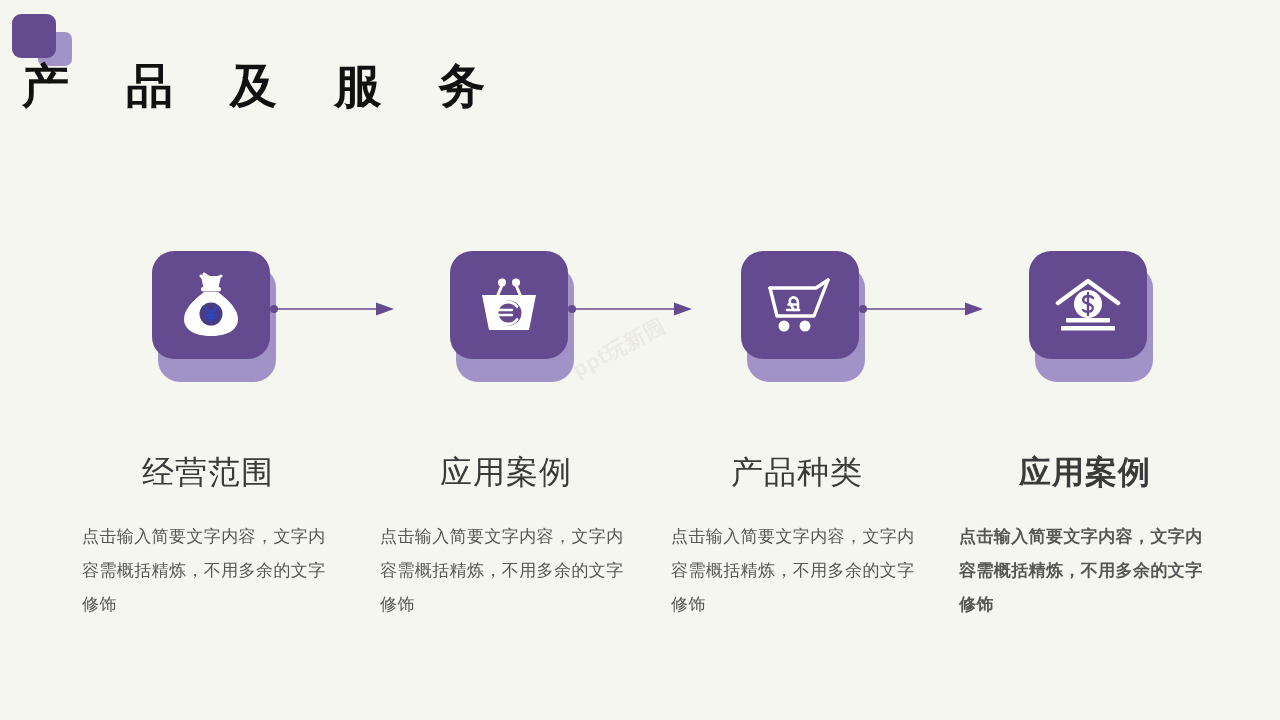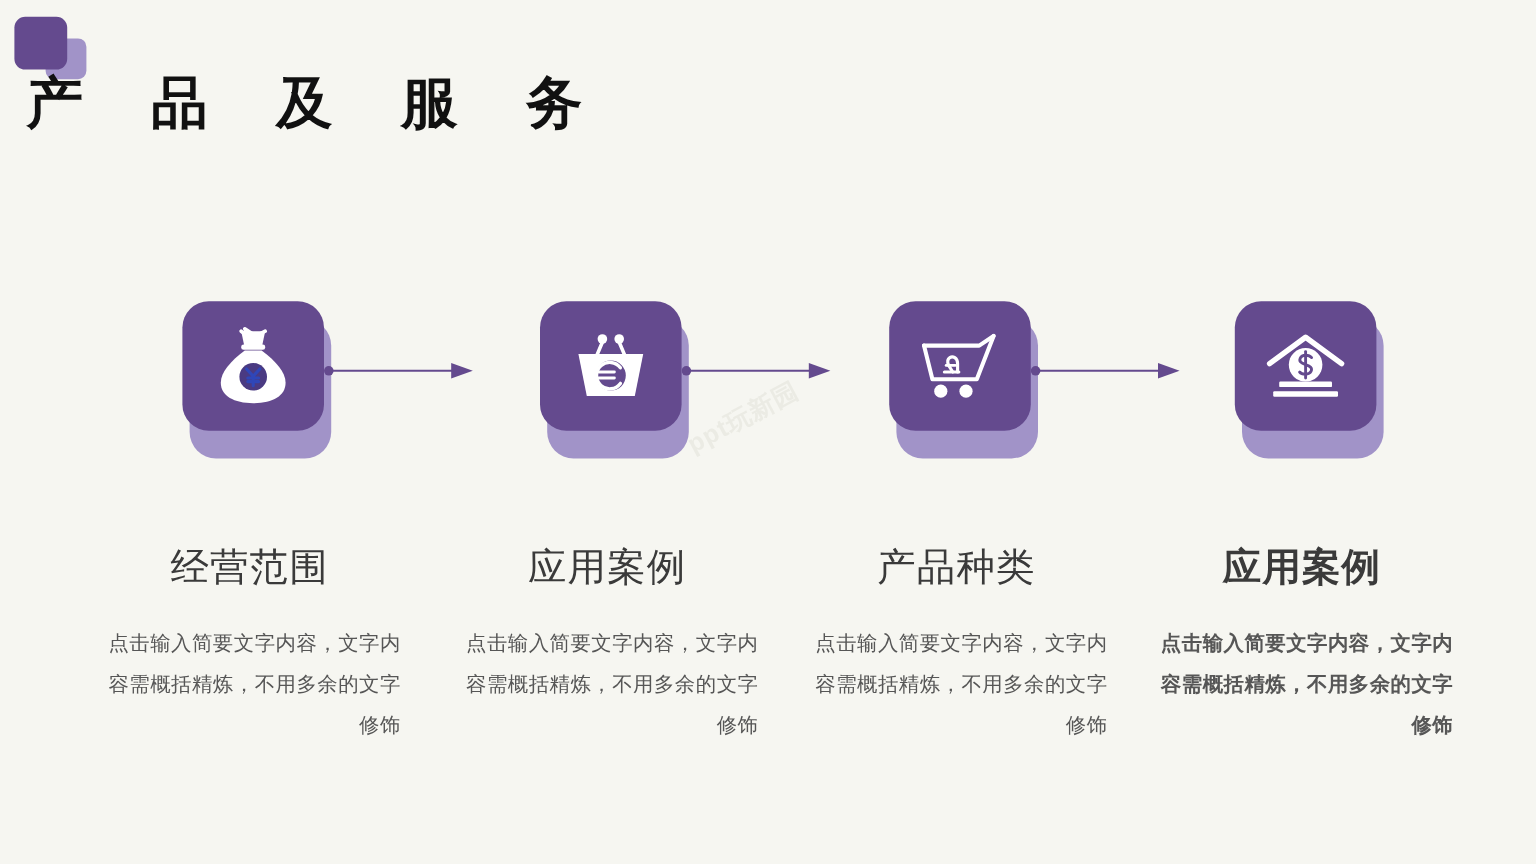--- a/index.html
+++ b/index.html
@@ -150,21 +150,21 @@
     letter-spacing: 1px;
     line-height: 1.25;
   }
 
   
   .col-body {
     position: absolute;
     top: 280px;
     left: 19px;
     width: 252px;
-    text-align: right;
+    text-align: left;
     font-size: 17px;
     color: #565656;
     line-height: 34px;
     letter-spacing: 0.4px;
   }
 </style>
 </head>
 <body>
 
 <div class="slide">

